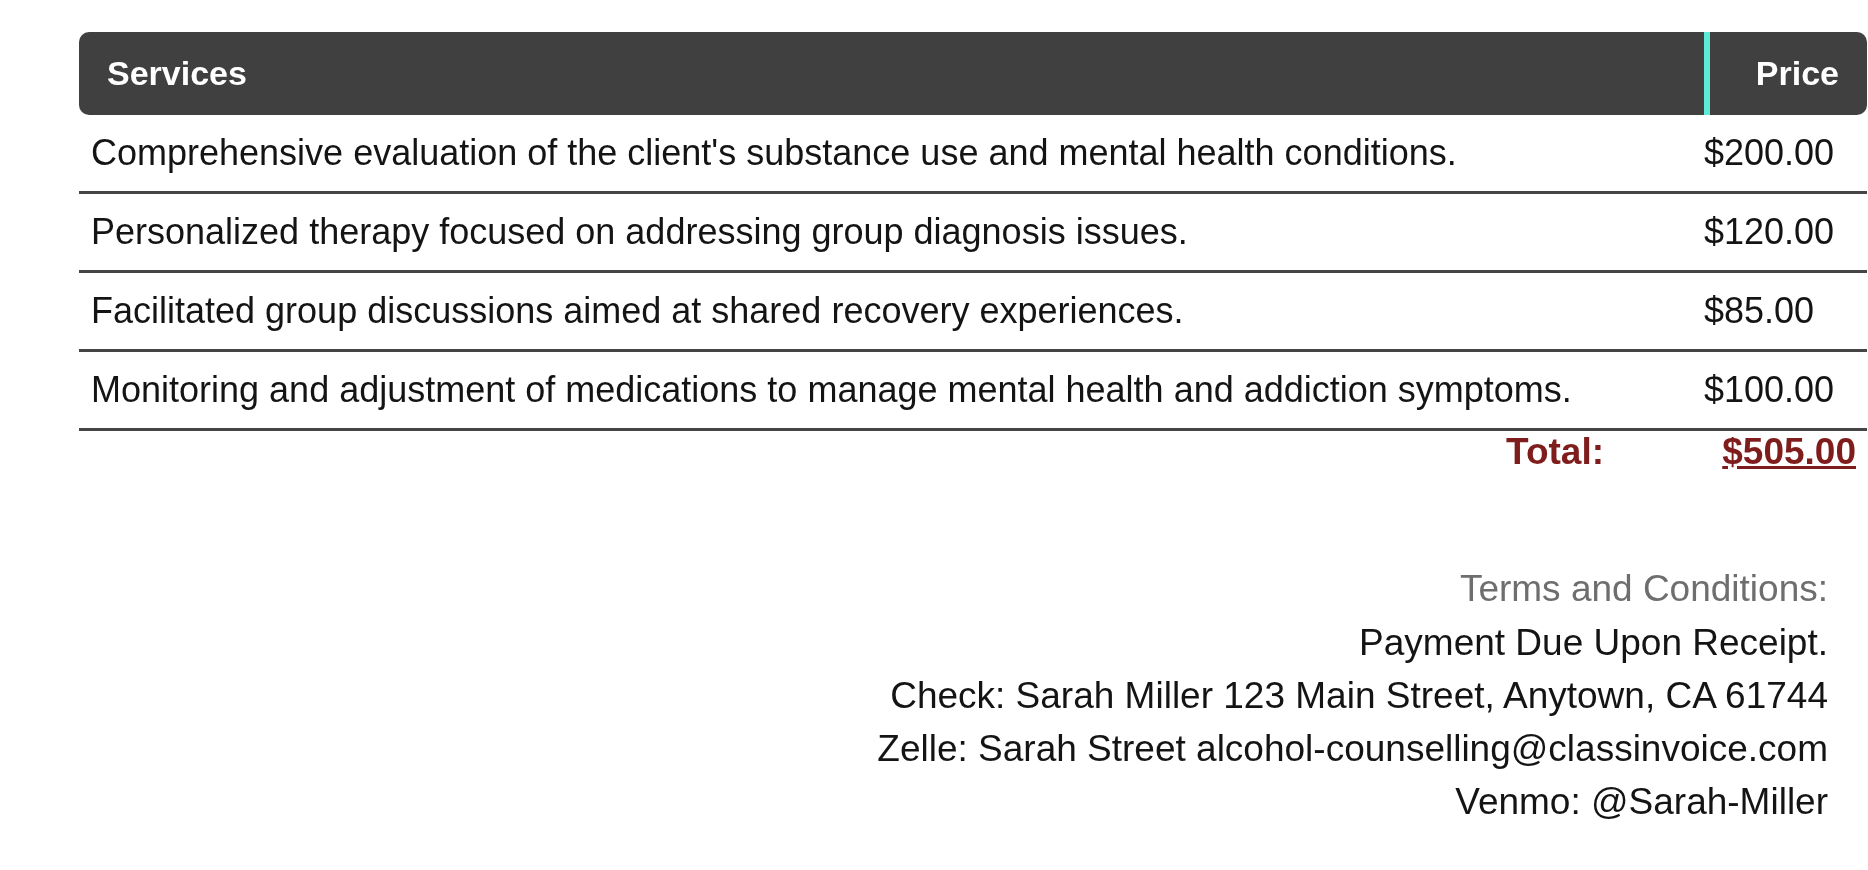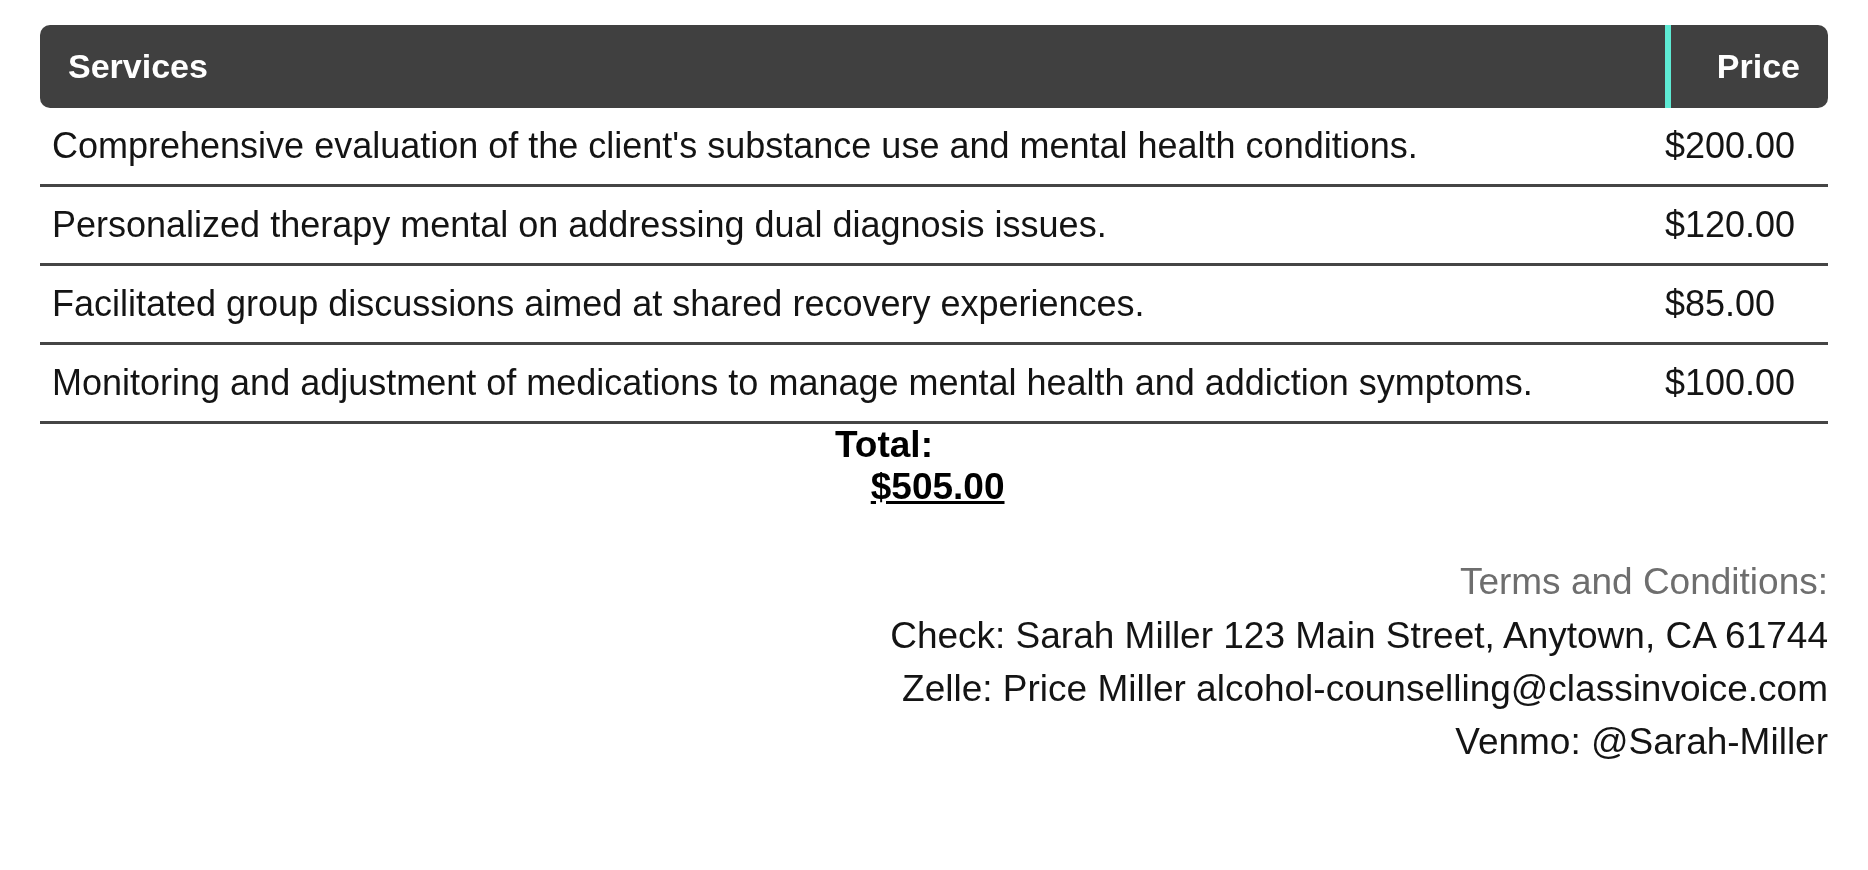--- a/index.html
+++ b/index.html
@@ -2,21 +2,21 @@
 <html><head>
 <meta charset="utf-8">
 <style>
   * { box-sizing: border-box; margin: 0; padding: 0; }
   html, body {
     width: 1868px; height: 870px;
     background: #ffffff;
     font-family: "Liberation Sans", sans-serif;
     overflow: hidden;
   }
-  .page { padding: 25px 40px 0 40px; }
+  .page { padding: 32px 40px 0 40px; margin-left: 39px; }
 
   
   .table { width: 1788px; }
   .thead {
     display: flex;
     align-items: stretch;
     height: 83px;
     background: #404040;
     border-radius: 10px;
     color: #ffffff;
@@ -45,26 +45,24 @@
     white-space: nowrap;
     overflow: hidden;
   }
   .cell-price {
     width: 163px;
     padding-right: 11px;
     white-space: nowrap;
   }
   .total-row {
     display: flex;
-    align-items: center;
     height: 84px;
     font-size: 37px;
     font-weight: bold;
-    color: #000000;
-    flex-direction: column;
+    color: #7f1d1d;
   }
   .total-label { flex: 1 1 auto; text-align: right; padding-right: 100px; }
   .total-value { width: 163px; padding-right: 11px; text-align: right; white-space: nowrap; text-decoration: underline; }
 
   
   .terms { margin: 46px 0 0 8px; font-size: 37px; text-align: right; }
   .terms-heading { color: #6e6e6e; line-height: 55px; }
   .terms-line { color: #141414; line-height: 53px; }
   .terms-line:first-of-type { margin-top: 2px; }
 </style>
@@ -79,21 +77,21 @@
       <div class="th th-services">Services</div>
       <div class="th th-price">Price</div>
     </div>
 
     <div class="row">
       <div class="cell-service">Comprehensive evaluation of the client's substance use and mental health conditions.</div>
       <div class="cell-price">$200.00</div>
     </div>
 
     <div class="row">
-      <div class="cell-service">Personalized therapy mental on addressing dual diagnosis issues.</div>
+      <div class="cell-service">Personalized therapy focused on addressing group diagnosis issues.</div>
       <div class="cell-price">$120.00</div>
     </div>
 
     <div class="row">
       <div class="cell-service">Facilitated group discussions aimed at shared recovery experiences.</div>
       <div class="cell-price">$85.00</div>
     </div>
 
     <div class="row">
       <div class="cell-service">Monitoring and adjustment of medications to manage mental health and addiction symptoms.</div>
@@ -102,18 +100,19 @@
 
     <div class="total-row">
       <div class="total-label">Total:</div>
       <div class="total-value">$505.00</div>
     </div>
 
   </div>
 
   <div class="terms">
     <div class="terms-heading">Terms and Conditions:</div>
+    <div class="terms-line">Payment Due Upon Receipt.</div>
     <div class="terms-line">Check: Sarah Miller 123 Main Street, Anytown, CA 61744</div>
-    <div class="terms-line">Zelle: Price Miller alcohol-counselling@classinvoice.com</div>
+    <div class="terms-line">Zelle: Sarah Street alcohol-counselling@classinvoice.com</div>
     <div class="terms-line">Venmo: @Sarah-Miller</div>
   </div>
 
 </div>
 
 </body></html>

